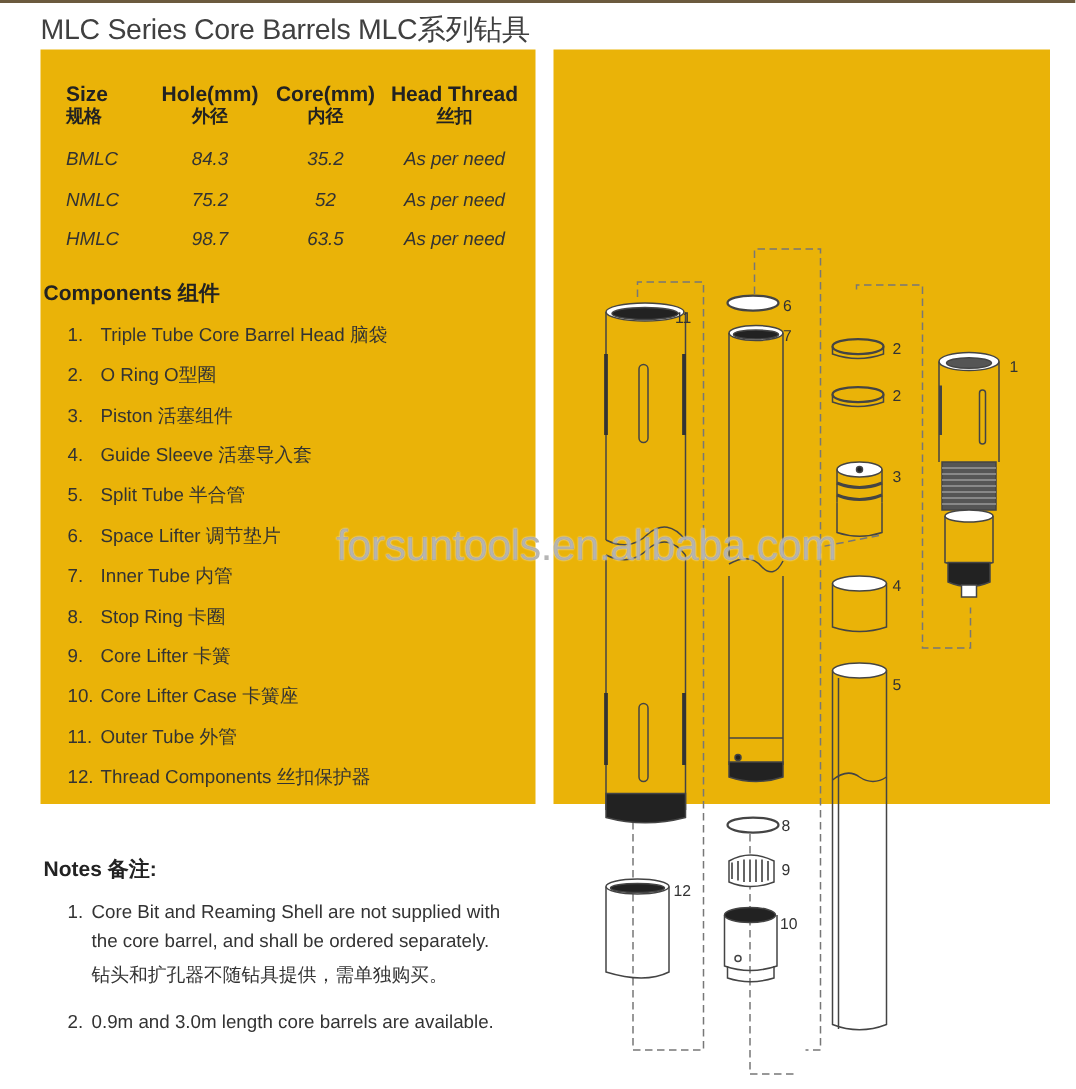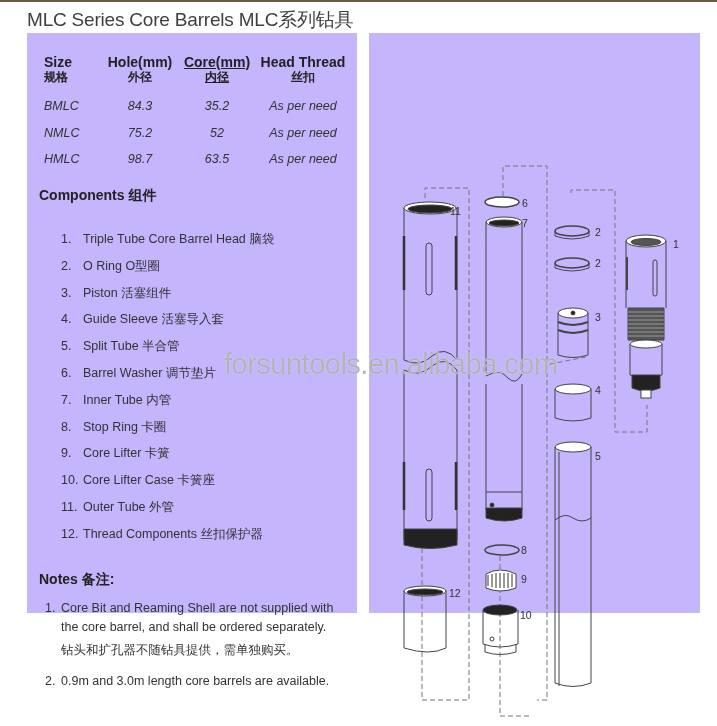--- a/index.html
+++ b/index.html
@@ -1,31 +1,31 @@
 <!DOCTYPE html>
 <html><head>
 <meta charset="utf-8">
 <style>
   html,body{margin:0;padding:0;}
   body{width:717px;height:726px;background:#ffffff;position:relative;overflow:hidden;font-family:"Liberation Sans","DejaVu Sans",sans-serif;color:#2a2a2a;}
   .topline{position:absolute;left:0;top:0;width:717px;height:2px;background:#6b5a3e;}
   .title{position:absolute;left:27px;top:7px;font-size:19px;font-weight:500;color:#404040;letter-spacing:-0.2px;white-space:nowrap;}
-  .panel{position:absolute;top:33px;height:580px;background:#c4b5fd;}
+  .panel{position:absolute;top:33px;height:503px;background:#eab308;}
   .left{left:27px;width:330px;}
   .right{left:369px;width:331px;}
   table.spec{position:absolute;left:17px;top:22px;border-collapse:collapse;}
   table.spec th{font-size:14px;font-weight:600;color:#222;line-height:15px;padding:0;vertical-align:top;}
   table.spec th.c0{text-align:left;width:58px;}
   table.spec th .zh{font-size:12px;display:block;}
   table.spec td{font-size:12.5px;color:#333;padding:0;height:26.5px;text-align:center;font-style:italic;}
   table.spec td.c0{text-align:left;}
   table.spec tr.first td{padding-top:8px;}
-  .col1{width:76px;} .col2{width:78px;text-decoration:underline;} .col3{width:94px;}
-  .sec{position:absolute;left:12px;font-size:14px;font-weight:600;color:#222;}
-  .list{position:absolute;left:18px;top:182px;margin:16px;padding:0;list-style:none;}
+  .col1{width:76px;} .col2{width:78px;} .col3{width:94px;}
+  .sec{position:absolute;left:2px;font-size:14px;font-weight:600;color:#222;}
+  .list{position:absolute;left:18px;top:182px;margin:0;padding:0;list-style:none;}
   .list li{font-size:12.5px;color:#333;height:26.8px;line-height:16px;white-space:nowrap;}
   .list li .num{display:inline-block;width:22px;}
   .notes{position:absolute;left:18px;top:566px;width:300px;font-size:12.5px;color:#333;line-height:19px;}
   .notes .item{position:relative;padding-left:16px;margin-bottom:6px;}
   .notes .item .n{position:absolute;left:0;top:0;}
   .notes .zh{margin-top:4px;}
   .watermark{position:absolute;left:212px;top:348px;font-size:29px;color:rgba(120,120,120,0.55);letter-spacing:-0.5px;white-space:nowrap;text-shadow:0 0 1px #fff;z-index:5;margin-left:12px;}
   svg.diagram{position:absolute;left:0;top:0;}
   .lbl{font-family:"Liberation Sans",sans-serif;font-size:10.5px;fill:#333;}
 </style>
@@ -65,21 +65,21 @@
   </tbody>
     </table>
 
   <div class="sec" style="top:154px;">Components 组件</div>
   <ul class="list">
     <li><span class="num">1.</span><span>Triple Tube Core Barrel Head 脑袋</span></li>
     <li><span class="num">2.</span><span>O Ring O型圈</span></li>
     <li><span class="num">3.</span><span>Piston 活塞组件</span></li>
     <li><span class="num">4.</span><span>Guide Sleeve 活塞导入套</span></li>
     <li><span class="num">5.</span><span>Split Tube 半合管</span></li>
-    <li><span class="num">6.</span><span>Barrel Washer 调节垫片</span></li>
+    <li><span class="num">6.</span><span>Space Lifter 调节垫片</span></li>
     <li><span class="num">7.</span><span>Inner Tube 内管</span></li>
     <li><span class="num">8.</span><span>Stop Ring 卡圈</span></li>
     <li><span class="num">9.</span><span>Core Lifter 卡簧</span></li>
     <li><span class="num" style="width:22px">10.</span><span>Core Lifter Case 卡簧座</span></li>
     <li><span class="num" style="width:22px">11.</span><span>Outer Tube 外管</span></li>
     <li><span class="num" style="width:22px">12.</span><span>Thread Components 丝扣保护器</span></li>
   </ul>
 
   <div class="sec" style="top:538px;">Notes 备注:</div>
   <div class="notes">

